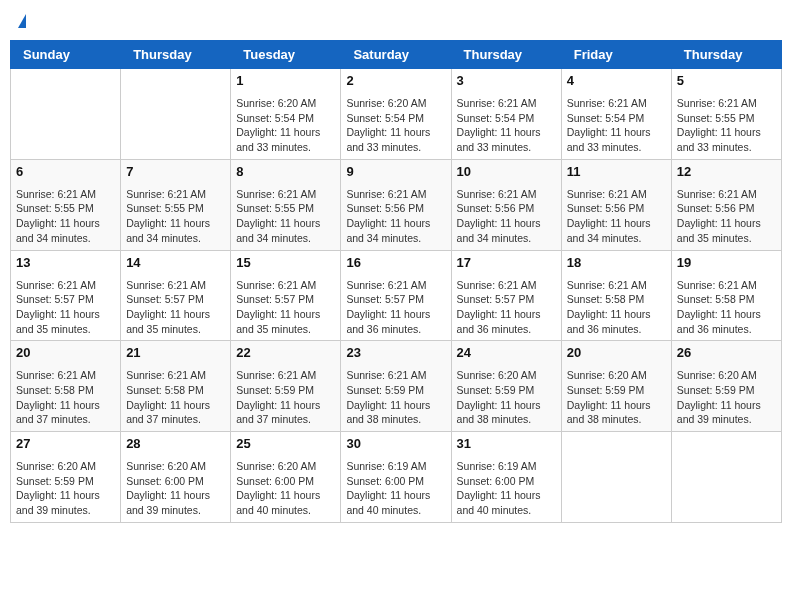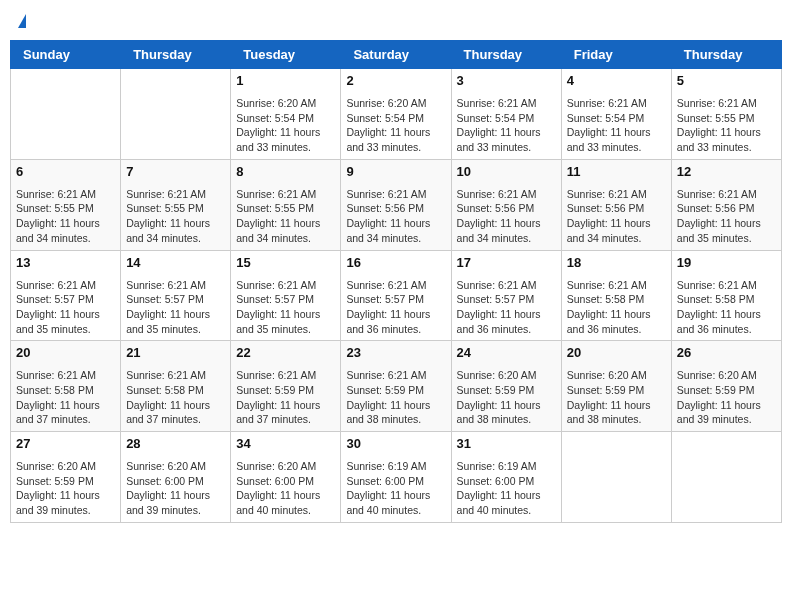--- a/index.html
+++ b/index.html
@@ -304,21 +304,21 @@
 Sunset: 5:59 PM
 Daylight: 11 hours and 39 minutes.</div>
         </td>
         <td>
           <div class="day-number">28</div>
           <div class="day-info" style="white-space: pre-line;">Sunrise: 6:20 AM
 Sunset: 6:00 PM
 Daylight: 11 hours and 39 minutes.</div>
         </td>
         <td>
-          <div class="day-number">34</div>
+          <div class="day-number">25</div>
           <div class="day-info" style="white-space: pre-line;">Sunrise: 6:20 AM
 Sunset: 6:00 PM
 Daylight: 11 hours and 40 minutes.</div>
         </td>
         <td>
           <div class="day-number">30</div>
           <div class="day-info" style="white-space: pre-line;">Sunrise: 6:19 AM
 Sunset: 6:00 PM
 Daylight: 11 hours and 40 minutes.</div>
         </td>

